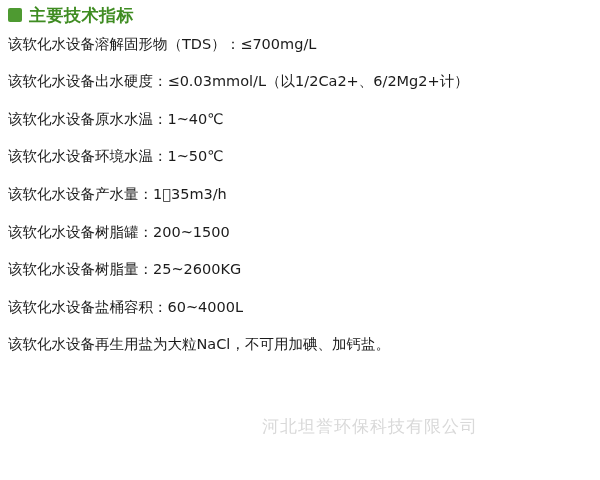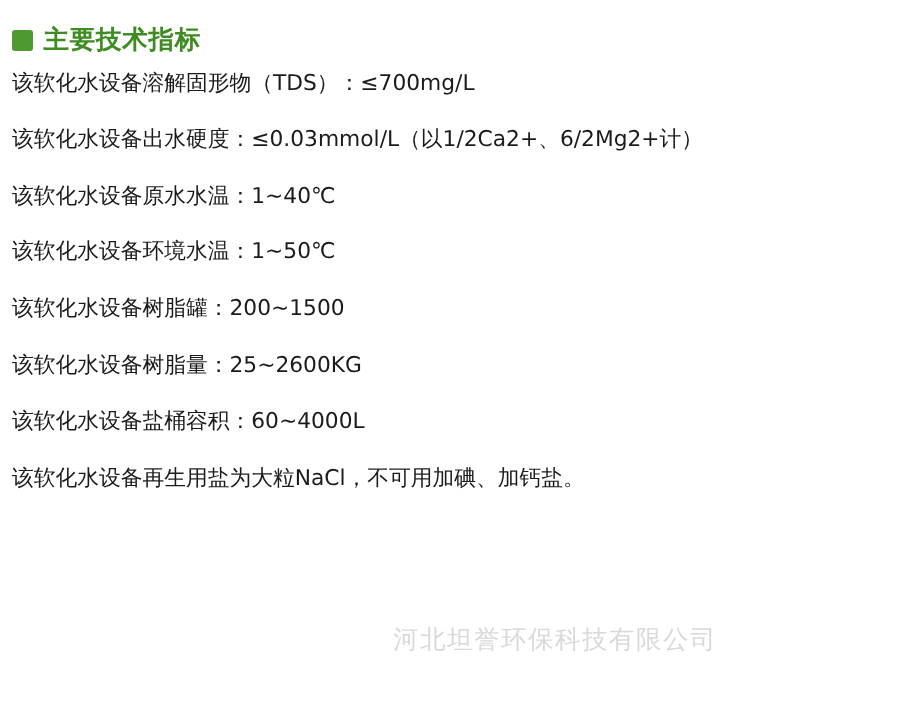--- a/index.html
+++ b/index.html
@@ -12,21 +12,21 @@
     background: #ffffff;
     font-family: "DejaVu Sans", "Liberation Sans", sans-serif;
     position: relative;
     overflow: hidden;
   }
   .page {
     position: relative;
     width: 516px;
     height: 480px;
     box-sizing: border-box;
-    padding: 14px 8px 0 6px;
+    padding: 2px 8px 0 6px;
   }
   .title-row {
     display: flex;
     align-items: center;
     gap: 7px;
     margin: 4px 0 10px 2px;
   }
   .title-bullet {
     width: 14px;
     height: 14px;
@@ -73,20 +73,21 @@
   <div class="title-row">
     <span class="title-bullet"></span>
     <span class="title-text">主要技术指标</span>
   </div>
 
   <ul class="spec-list">
     <li class="spec-item">该软化水设备溶解固形物（TDS）：≤700mg/L</li>
     <li class="spec-item">该软化水设备出水硬度：≤0.03mmol/L（以1/2Ca2+、6/2Mg2+计）</li>
     <li class="spec-item">该软化水设备原水水温：1~40℃</li>
     <li class="spec-item">该软化水设备环境水温：1~50℃</li>
+    <li class="spec-item">该软化水设备产水量：1〫35m3/h</li>
     <li class="spec-item">该软化水设备树脂罐：200~1500</li>
     <li class="spec-item">该软化水设备树脂量：25~2600KG</li>
     <li class="spec-item">该软化水设备盐桶容积：60~4000L</li>
     <li class="spec-item">该软化水设备再生用盐为大粒NaCl，不可用加碘、加钙盐。</li>
   </ul>
 
   <div class="watermark">河北坦誉环保科技有限公司</div>
 
 </div>
 

